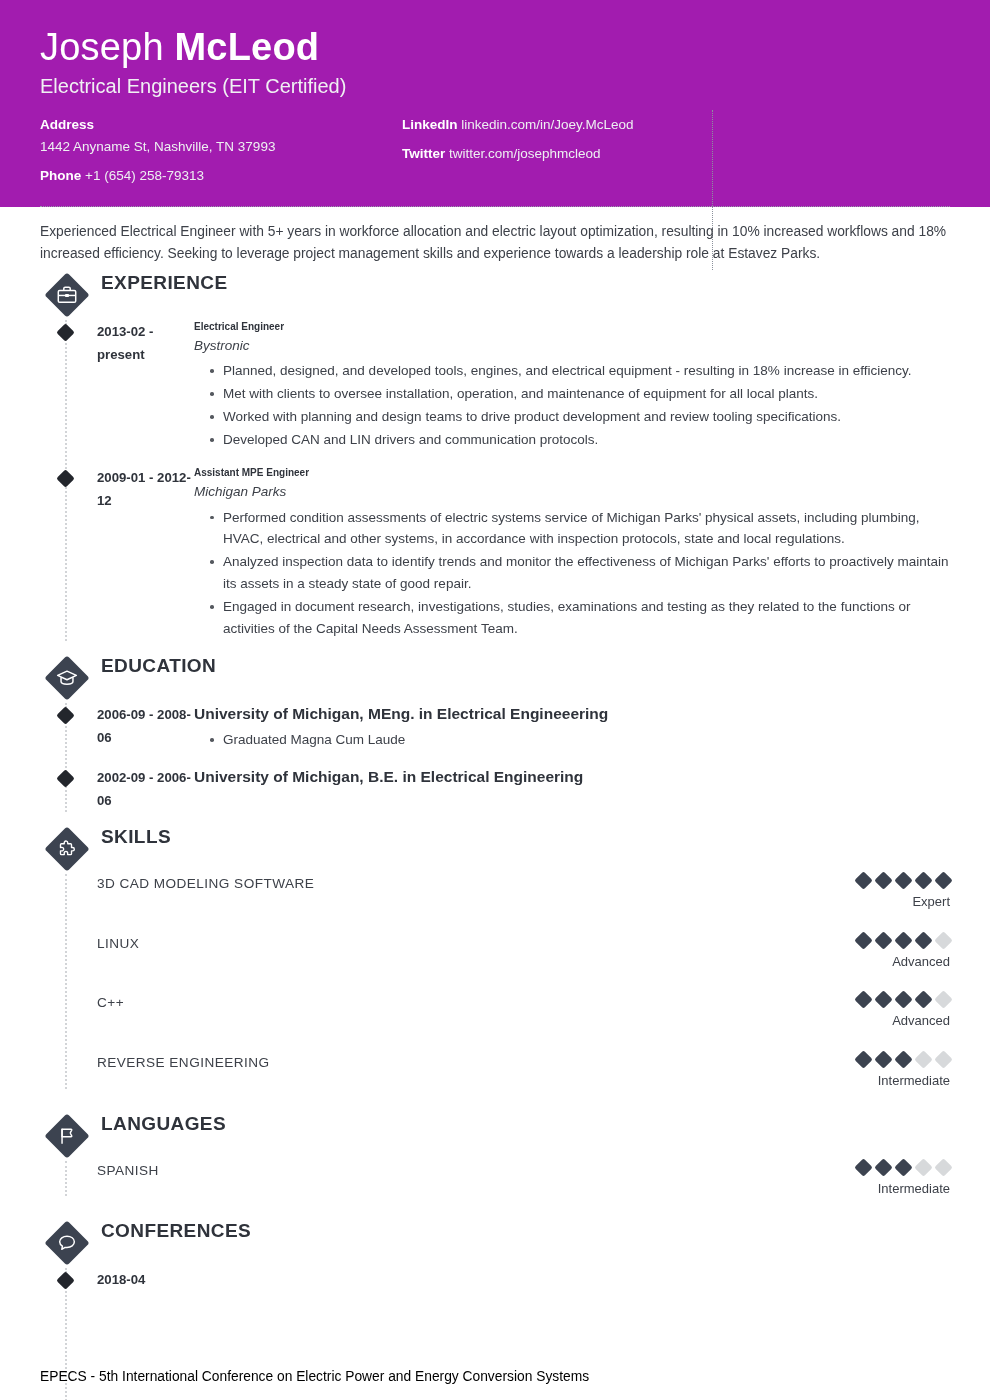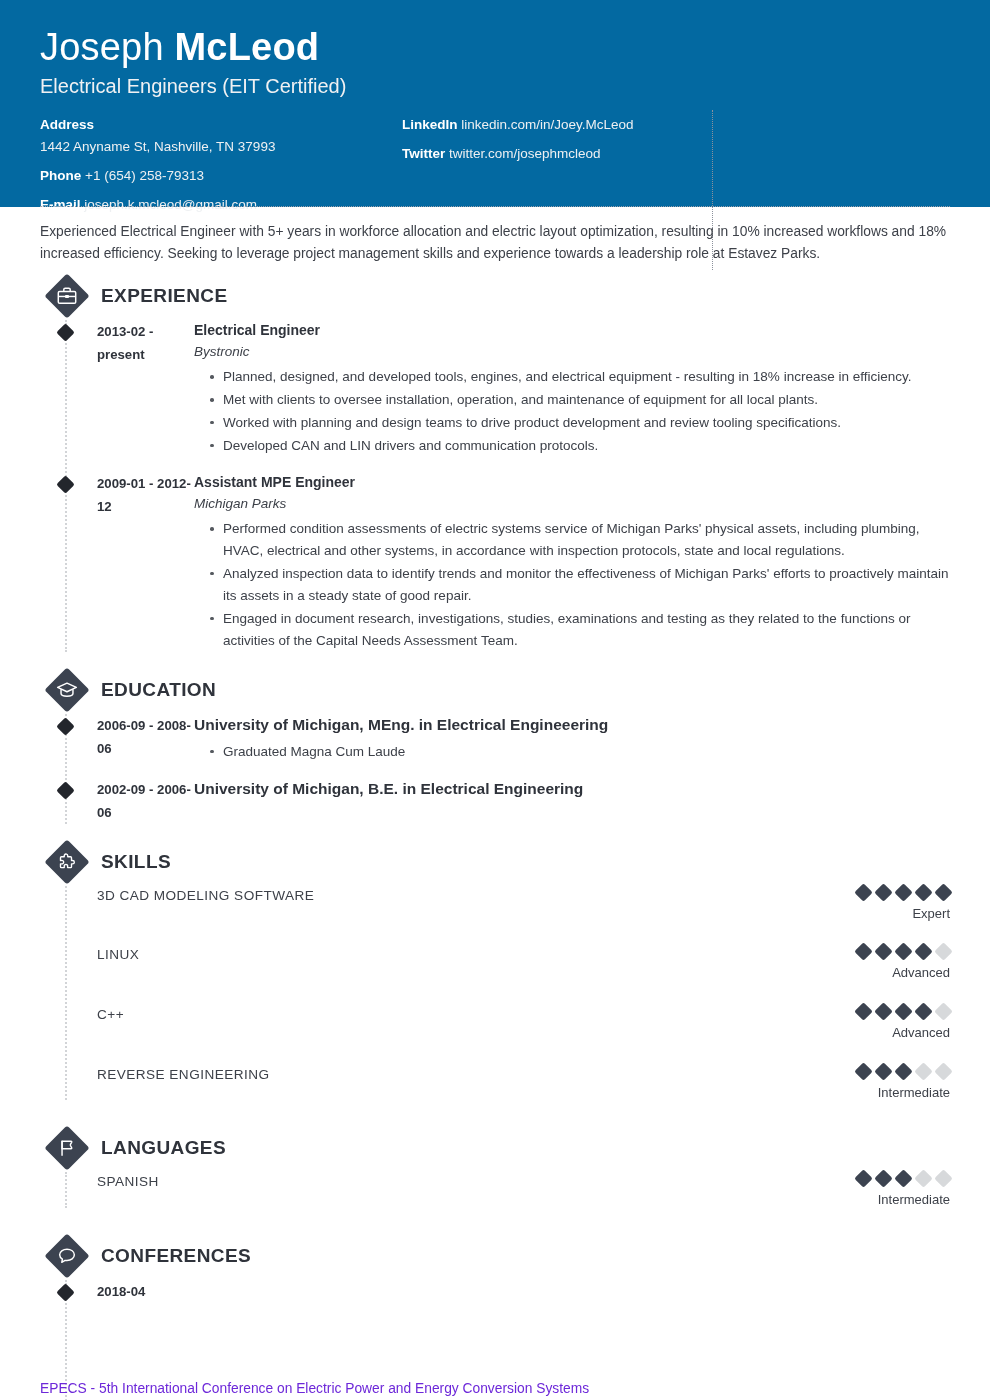--- a/index.html
+++ b/index.html
@@ -8,21 +8,21 @@
     width: 990px;
     height: 1400px;
     background: #ffffff;
     font-family: "Liberation Sans", sans-serif;
     color: #33373f;
     overflow: hidden;
   }
 
   
   .header {
-    background: #0369a1;
+    background: #a21caf;
     color: #ffffff;
     padding: 26px 40px 16px 40px;
     height: 207px;
     position: relative;
   }
   .header::after {
     content: "";
     position: absolute;
     left: 40px; right: 40px; bottom: 0;
     border-bottom: 1px dotted #9aa0ab;
@@ -77,21 +77,21 @@
     line-height: 1.62;
     color: #3d4149;
     margin: 0 0 6px 0;
     text-align: left;
   }
 
   
   .section { position: relative; }
   .sec-head {
     display: flex;
-    align-items: center;
+    align-items: flex-start;
     height: 48px;
     position: relative;
     margin-left: 2px;
   }
   .diamond-icon {
     width: 46px; height: 46px;
     flex: 0 0 46px;
     position: relative;
     margin-left: 2px;
   }
@@ -143,21 +143,21 @@
     width: 97px;
     flex: 0 0 97px;
     margin-left: 57px;
     font-size: 13.2px;
     font-weight: 700;
     line-height: 1.75;
     color: #2f333b;
   }
   .row-main { flex: 1; min-width: 0; }
   .pos-title {
-    font-size: 14px;
+    font-size: 10px;
     font-weight: 700;
     color: #2f333b;
     line-height: 1.45;
   }
   .company {
     font-size: 13.5px;
     font-style: italic;
     color: #3d4149;
     margin-top: 2px;
     line-height: 1.5;
@@ -224,21 +224,21 @@
     font-size: 13px;
     color: #3d4149;
     margin-top: 7px;
     line-height: 1.2;
   }
 
   
   .conf-row { margin-bottom: 7px; flex-direction: column; }
   .conf-text {
     font-size: 13.8px;
-    color: #6d28d9;
+    color: #000000;
     line-height: 1.75;
   }
 </style>
 </head>
 <body>
 
 <div class="header">
   <h1 class="name"><span>Joseph </span><b>McLeod</b></h1>
   <div class="job-title">Electrical Engineers (EIT Certified)</div>
 
@@ -246,24 +246,20 @@
     <div class="vdivider"></div>
 
     <div class="contact-col-left">
       <div class="c-row">
         <span class="lbl">Address</span>
         <span class="val block">1442 Anyname St, Nashville, TN 37993</span>
       </div>
       <div class="c-row">
         <span class="lbl">Phone</span>
         <span class="val">+1 (654) 258-79313</span>
-      </div>
-      <div class="c-row">
-        <span class="lbl">E-mail</span>
-        <span class="val">joseph.k.mcleod@gmail.com</span>
       </div>
     </div>
 
     <div class="contact-col-right">
       <div class="c-row">
         <span class="lbl">LinkedIn</span>
         <span class="val">linkedin.com/in/Joey.McLeod</span>
       </div>
       <div class="c-row">
         <span class="lbl">Twitter</span>

